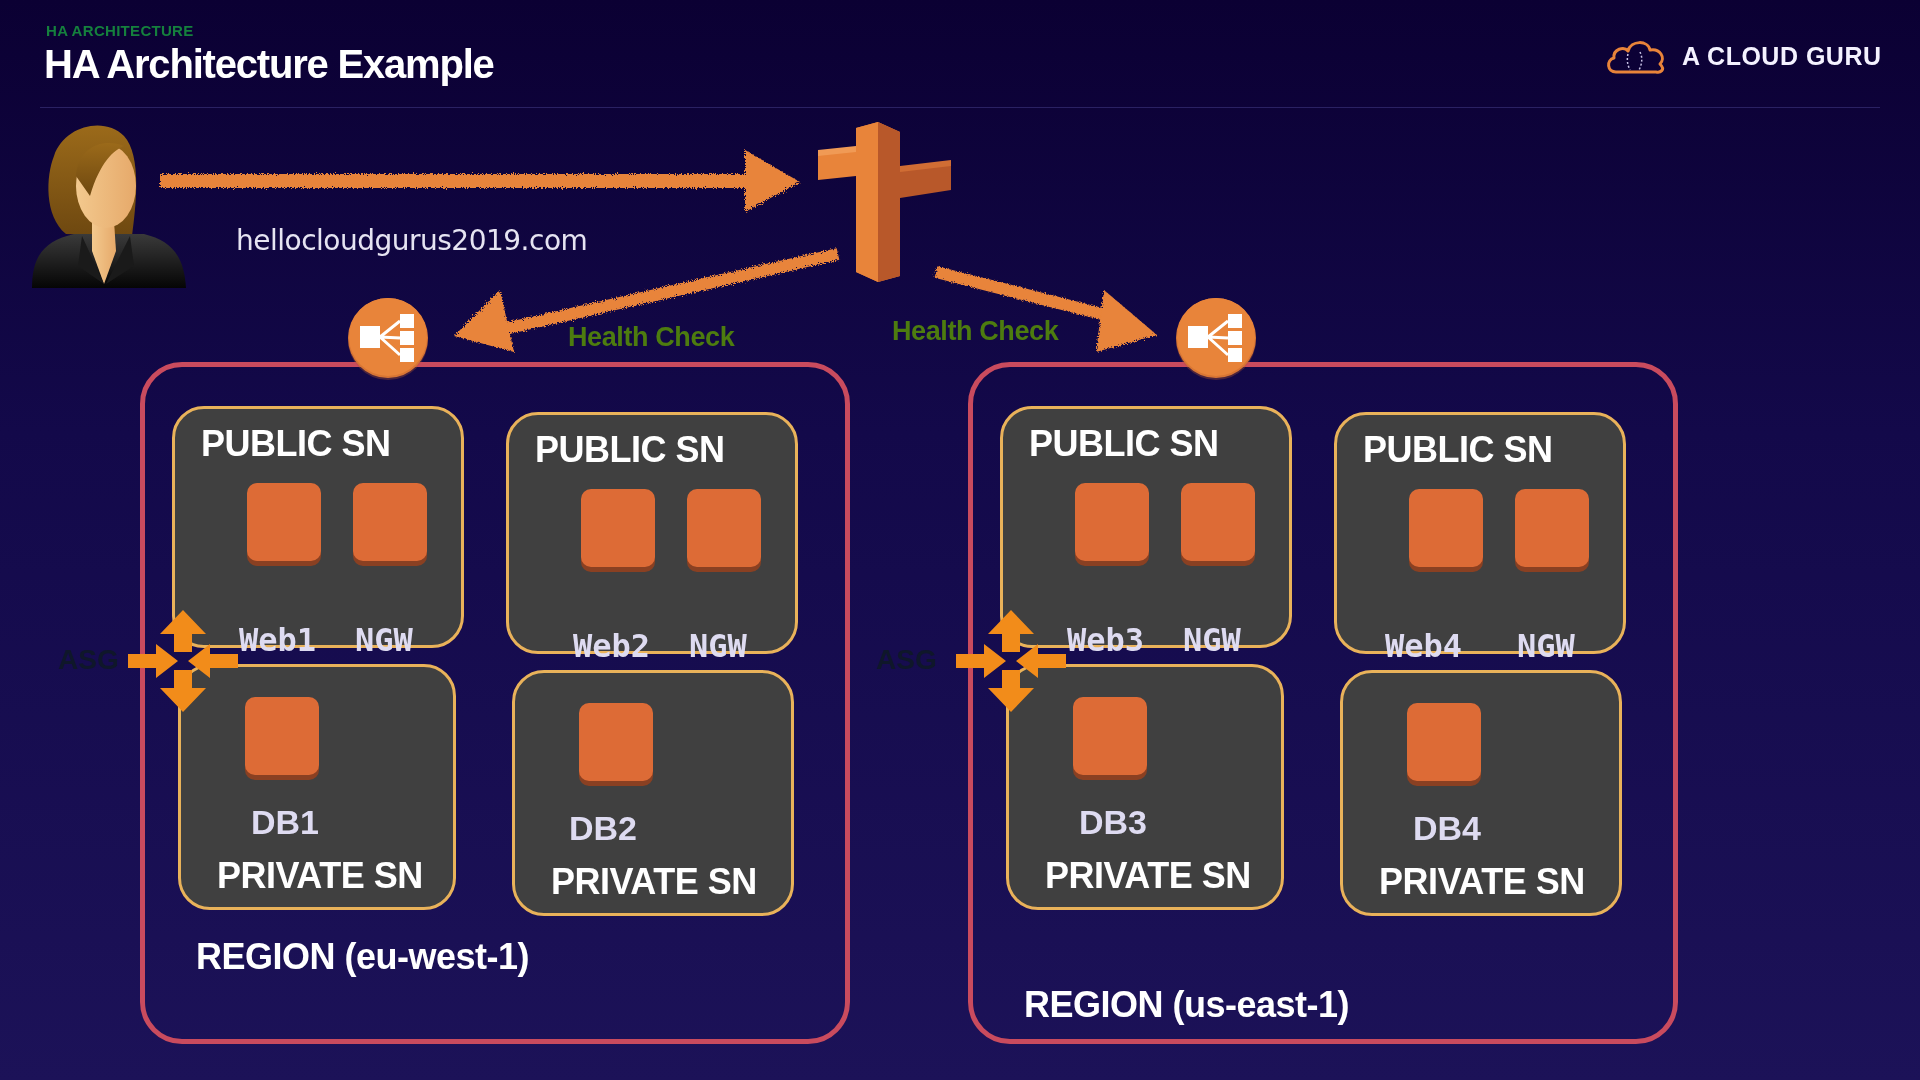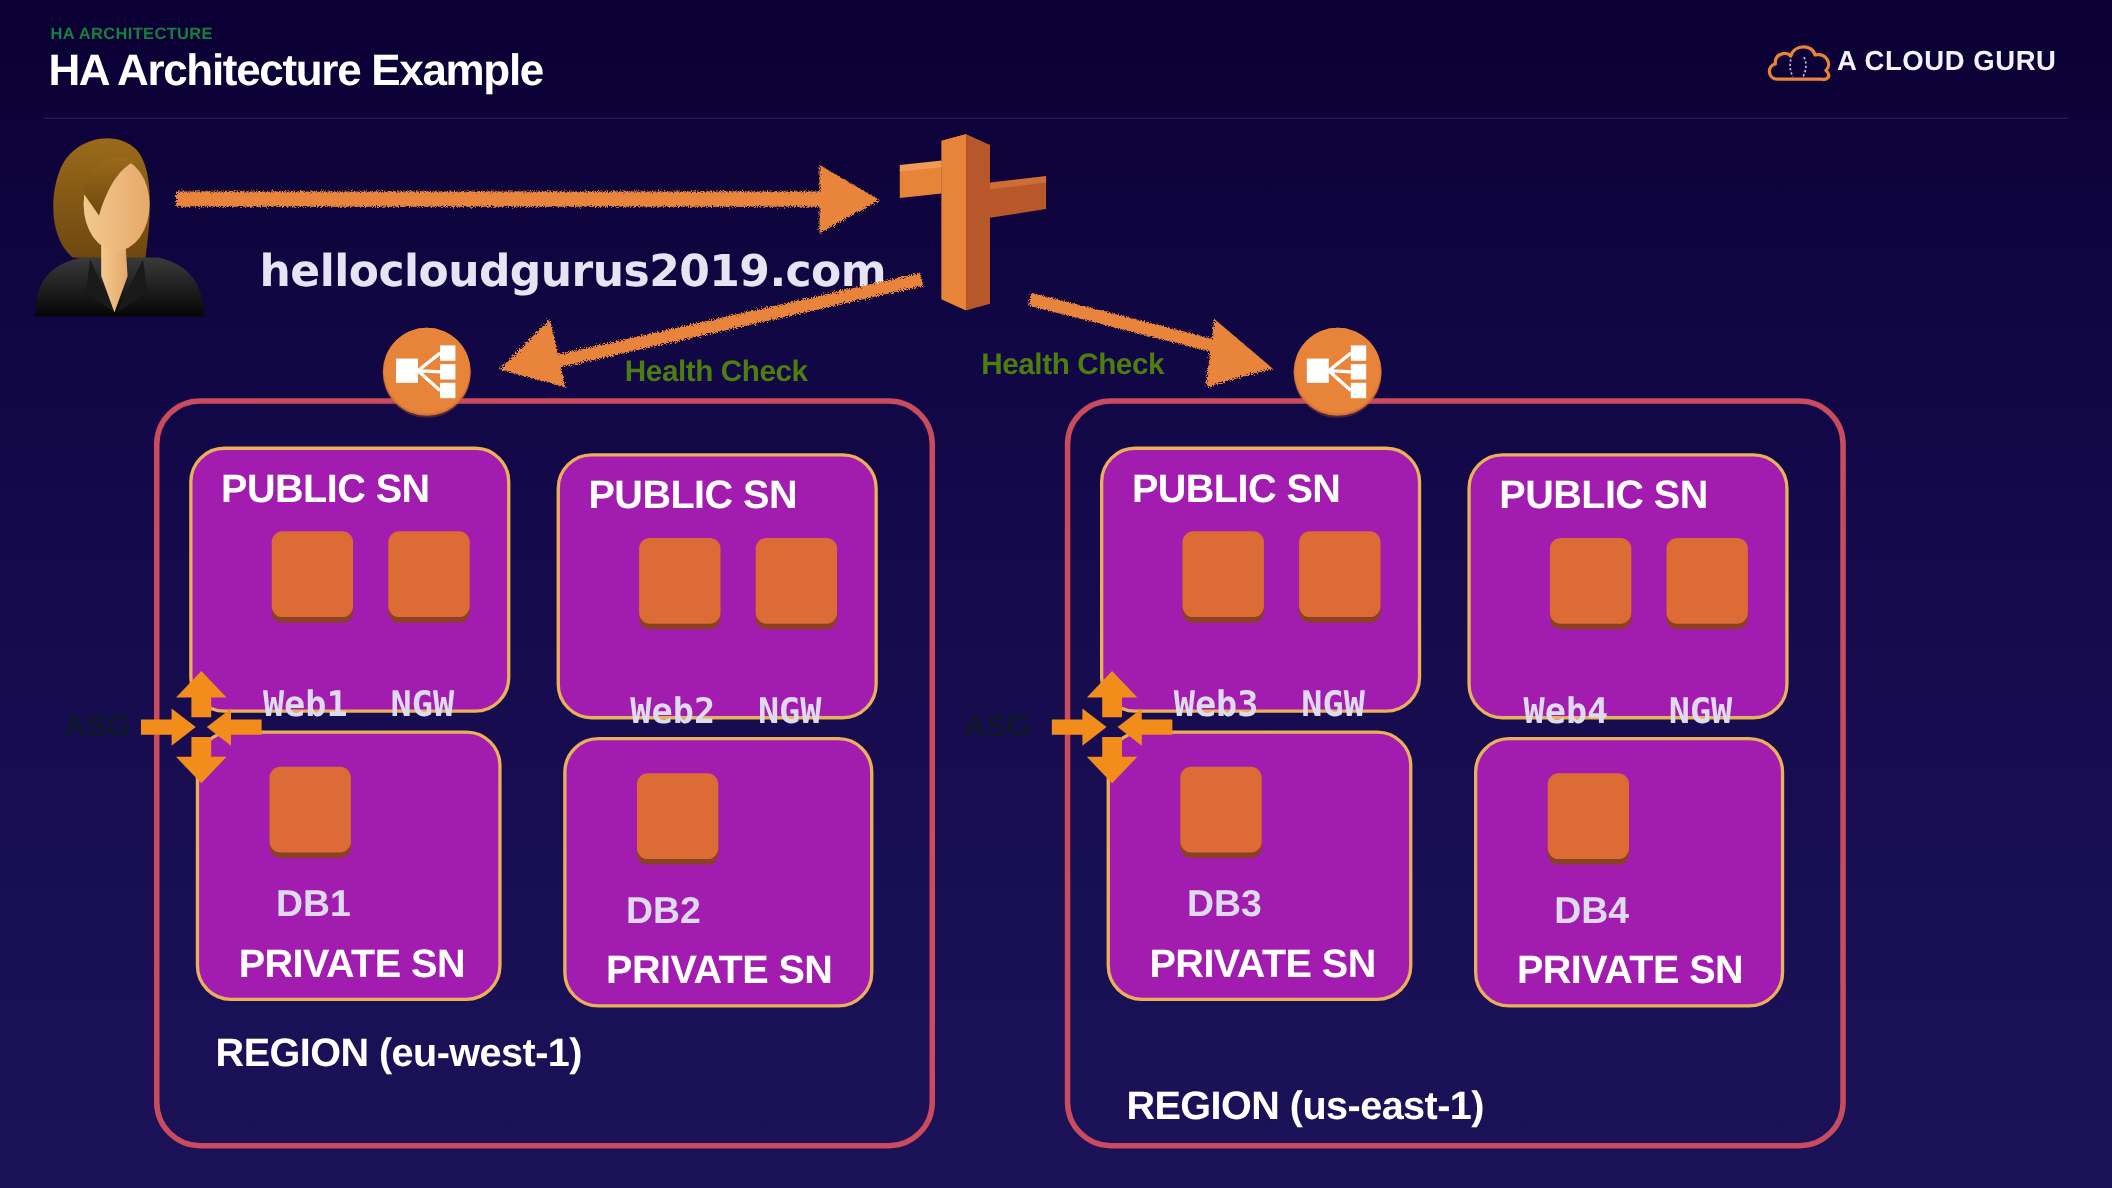--- a/index.html
+++ b/index.html
@@ -3,27 +3,27 @@
 <meta charset="utf-8">
 <style>
   html,body{margin:0;padding:0;}
   body{width:1920px;height:1080px;overflow:hidden;position:relative;
     background:linear-gradient(180deg,#0b0033 0%,#13094a 40%,#1c1258 100%);
     font-family:"Liberation Sans",sans-serif;color:#fff;}
   .abs{position:absolute;}
   .eyebrow{left:46px;top:22px;font-size:15px;font-weight:bold;color:#15803d;letter-spacing:0.3px;}
   .title{left:44px;top:42px;font-size:40px;font-weight:bold;letter-spacing:-1.2px;color:#fff;}
   .hr{left:40px;top:107px;width:1840px;height:1px;background:#2a2163;}
-  .logo{left:1604px;top:36px;display:flex;align-items:center;gap:2px;}
+  .logo{left:1604px;top:36px;display:flex;align-items:center;gap:14px;}
   .logo-text{font-size:25px;font-weight:bold;color:#f4f2ff;letter-spacing:0.5px;}
-  .domain{left:236px;top:224px;font-size:40px;color:#e6e4f2;font-family:"DejaVu Sans",sans-serif;font-weight:bold;letter-spacing:-0.5px;}
+  .domain{left:236px;top:224px;font-size:28px;color:#e6e4f2;font-family:"DejaVu Sans",sans-serif;font-weight:normal;letter-spacing:-0.5px;}
   .hc{font-size:27px;font-weight:bold;color:#4d7c0f;letter-spacing:-0.4px;}
   .region{border:5px solid #c94b5e;border-radius:42px;}
   .region-label{font-size:36px;color:#fff;font-weight:bold;letter-spacing:-0.5px;}
-  .subnet{border:3px solid #e9b25a;border-radius:32px;background:#a21caf;}
+  .subnet{border:3px solid #e9b25a;border-radius:32px;background:#404040;}
   .subnet-title{font-size:36px;font-weight:bold;color:#fff;letter-spacing:-0.5px;}
   .inst{width:74px;height:78px;background:#dd6b36;border-radius:10px;box-shadow:0 5px 0 #8a4022;}
   .inst-label{font-family:"DejaVu Sans Mono",monospace;font-weight:bold;font-size:32px;color:#dedbf1;margin-top:36px;}
   .db-label{font-size:34px;font-weight:bold;color:#dedbf1;}
   .asg-label{font-size:28px;font-weight:bold;color:#0f172a;}
 </style>
 </head>
 <body>
 
 <div class="abs eyebrow">HA ARCHITECTURE</div>

